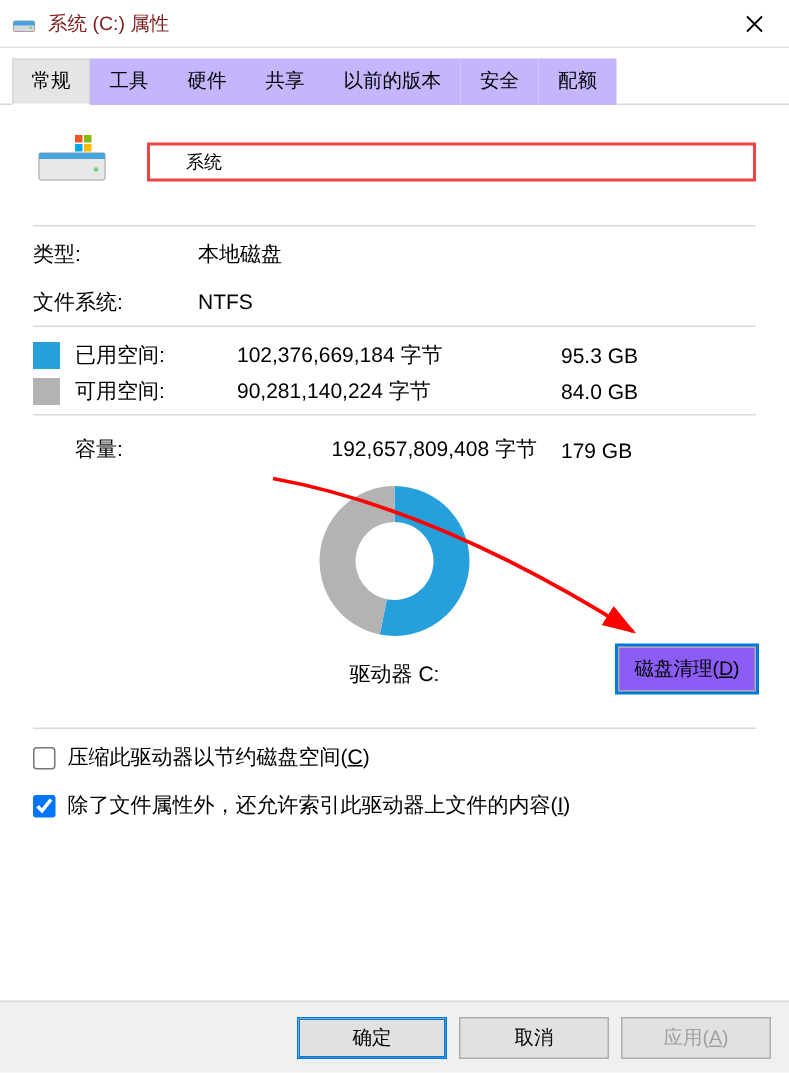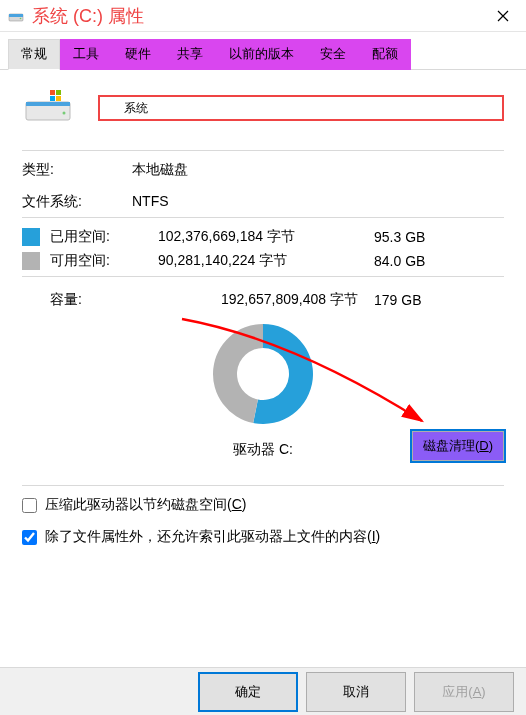--- a/index.html
+++ b/index.html
@@ -17,41 +17,41 @@
     background: #fff;
     display: flex;
     align-items: center;
     padding: 0 0 0 8px;
     border-bottom: 1px solid #e5e5e5;
   }
   .titlebar .icon {
     width: 16px; height: 16px; margin-right: 8px;
     display: flex; align-items: center; justify-content: center;
   }
-  .titlebar .title { flex: 1; font-size: 18px; color: #ef4444; }
+  .titlebar .title { flex: 1; font-size: 13px; color: #7f1d1d; }
   .titlebar .close {
     width: 46px; height: 32px; display: flex; align-items: center; justify-content: center;
     font-size: 14px; color: #000;
   }
 
   .tabs {
     display: flex;
     padding: 6px 8px 0 8px;
     border-bottom: 1px solid #d9d9d9;
     background: #fff;
   }
   .tab {
     padding: 5px 12px 6px;
     font-size: 13px;
     border: 1px solid transparent;
     border-bottom: none;
     margin-right: 0;
     position: relative;
     top: 1px;
-    background: #d946ef;
+    background: #c4b5fd;
     cursor: default;
   }
   .tab.active {
     border-color: #d9d9d9;
     border-bottom: 1px solid #fff;
     background: #e5e5e5;
   }
   .content { padding: 14px 22px 10px 22px; }
 
   .drive-row { display: flex; align-items: center; gap: 26px; margin: 4px 0 22px 0; padding-left: 2px;}
@@ -109,21 +109,21 @@
   .checkbox-row input[type=checkbox] { width: 15px; height: 15px; }
   .checkbox-row u { text-decoration: underline; }
 
   .footer {
     position: absolute; bottom: 0; left: 0; right: 0;
     height: 48px; background: #f0f0f0; border-top: 1px solid #d9d9d9;
     display: flex; justify-content: flex-end; align-items: center;
     gap: 8px; padding: 0 12px;
   }
   .footer button {
-    width: 100px; height: 40px; background: #e1e1e1; border: 1px solid #adadad;
+    width: 100px; height: 28px; background: #e1e1e1; border: 1px solid #adadad;
     font-family: inherit; font-size: 13px; cursor: default;
   }
   .footer button.primary { box-shadow: 0 0 0 1px #0078d7 inset; border-color:#0078d7; }
   .footer button.disabled { color: #a0a0a0; }
 </style>
 </head>
 <body>
 
 <div class="titlebar">
   <span class="icon">

